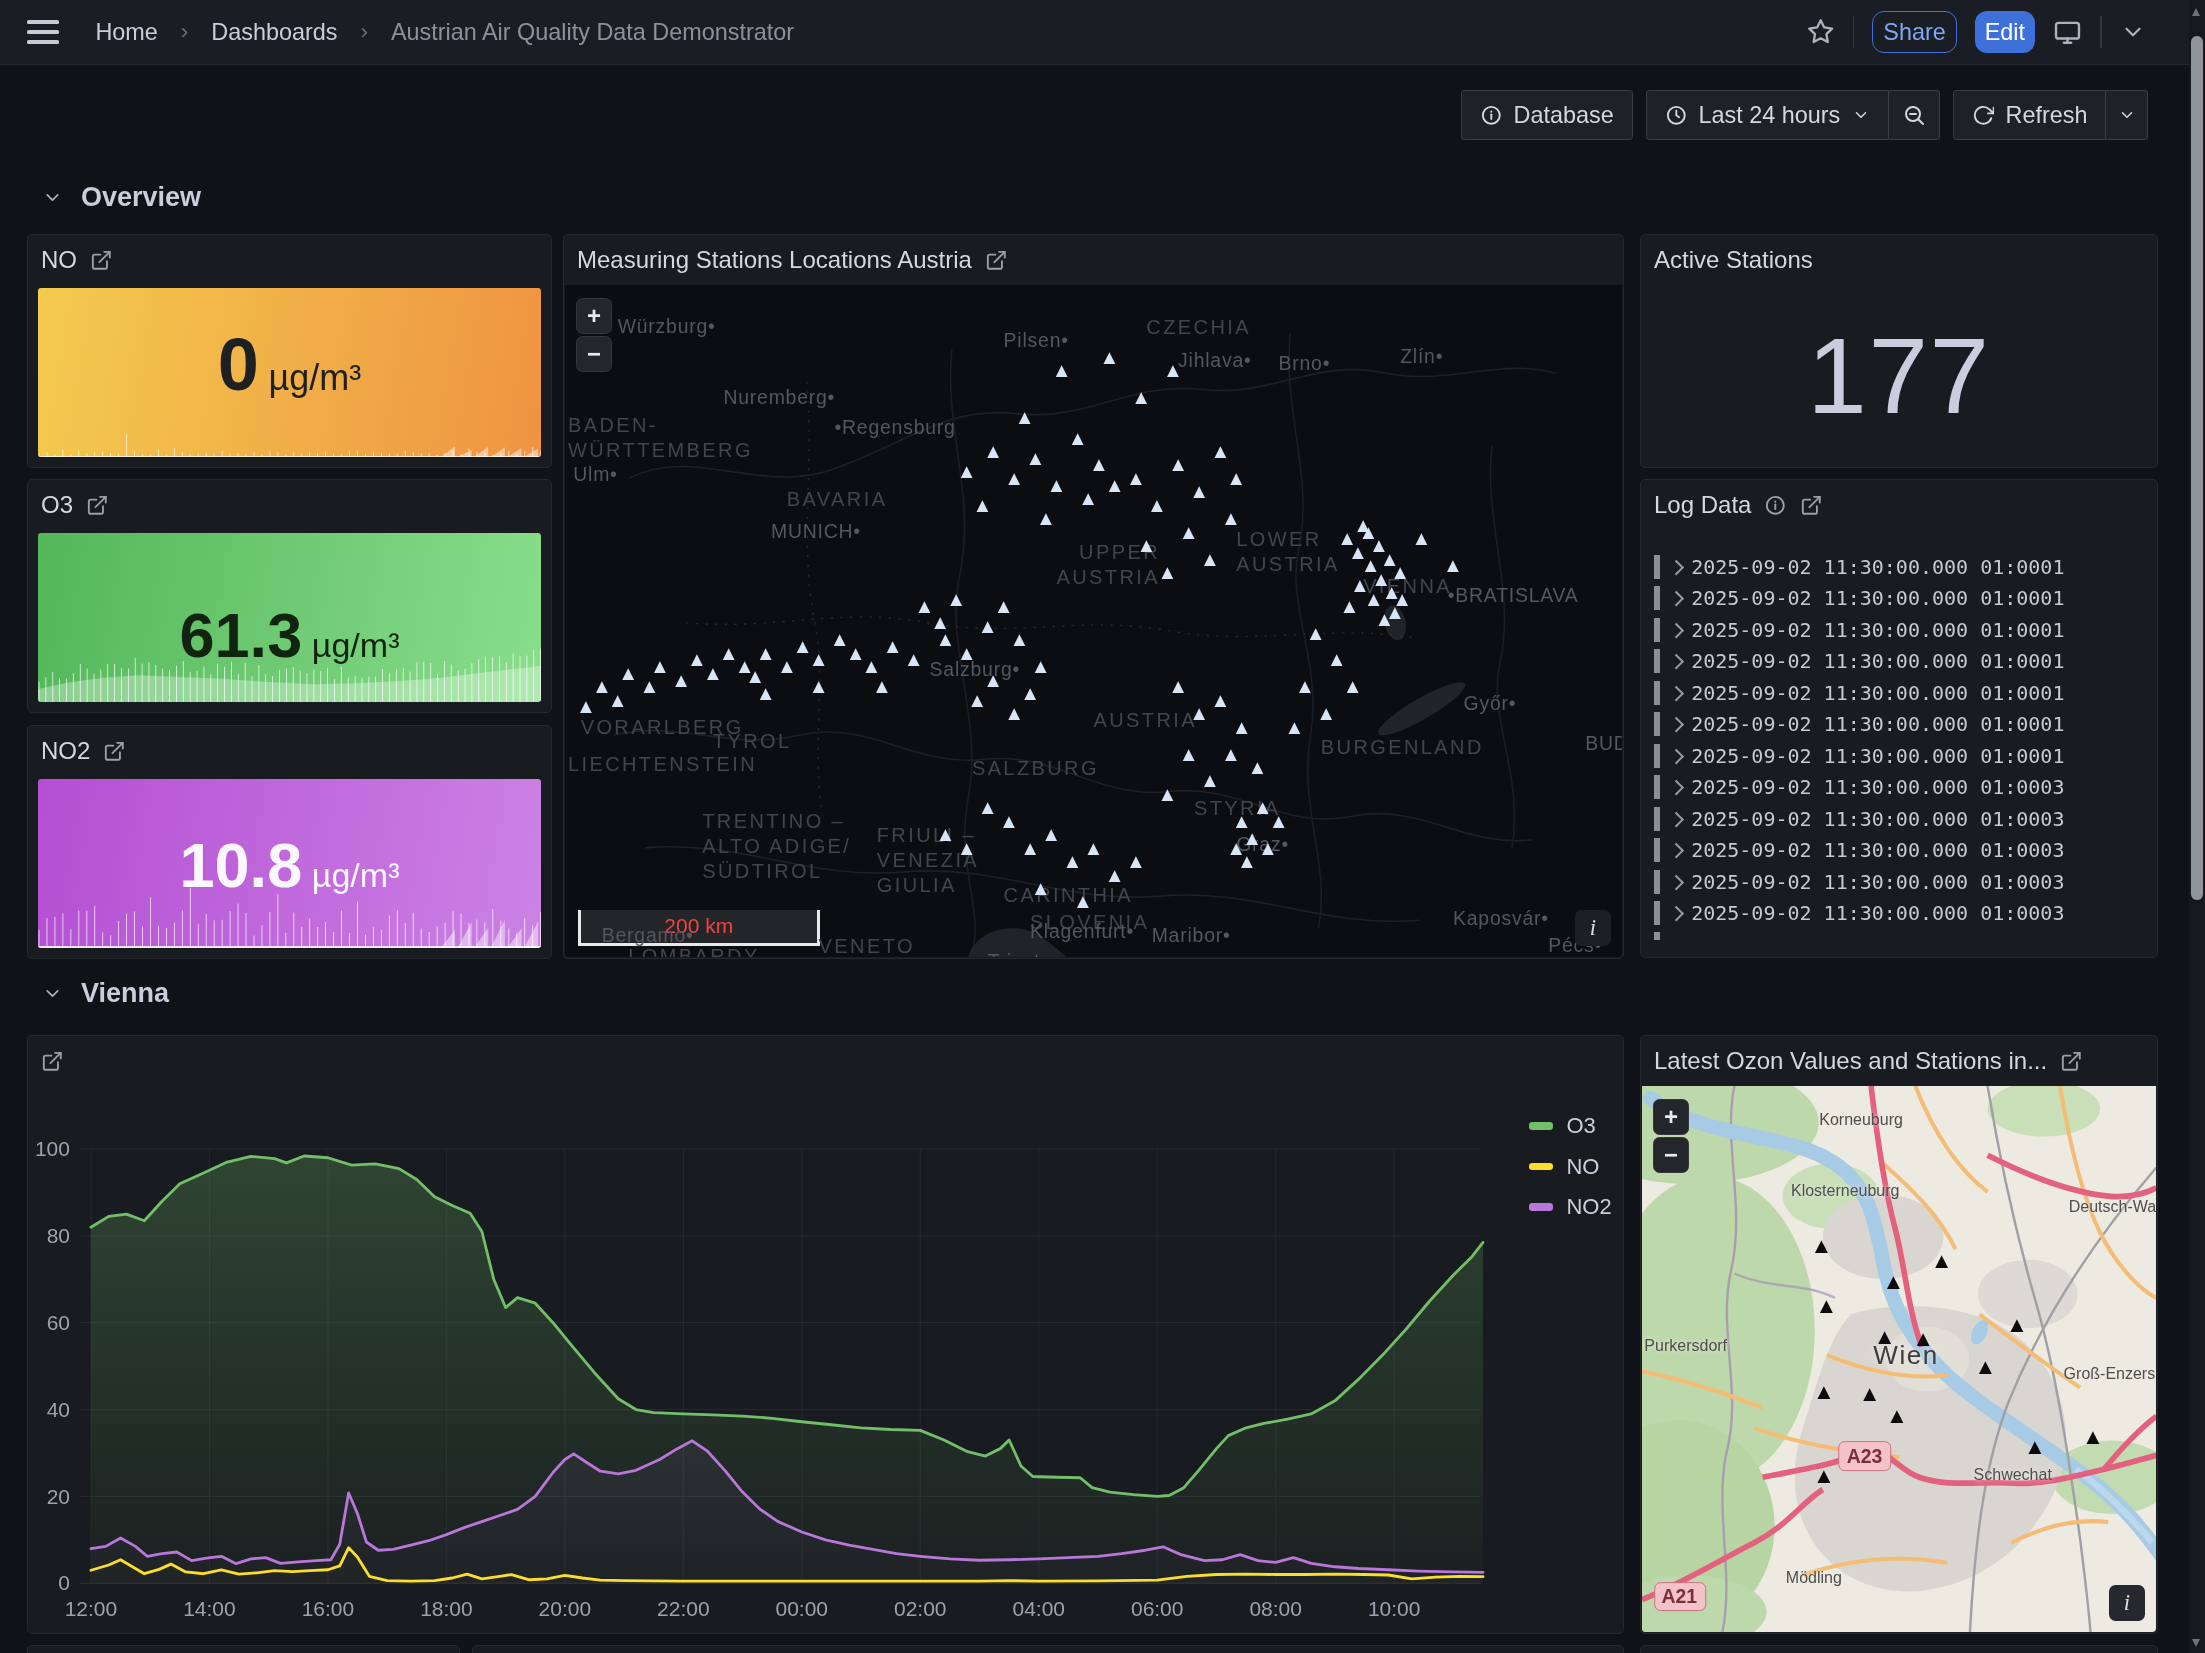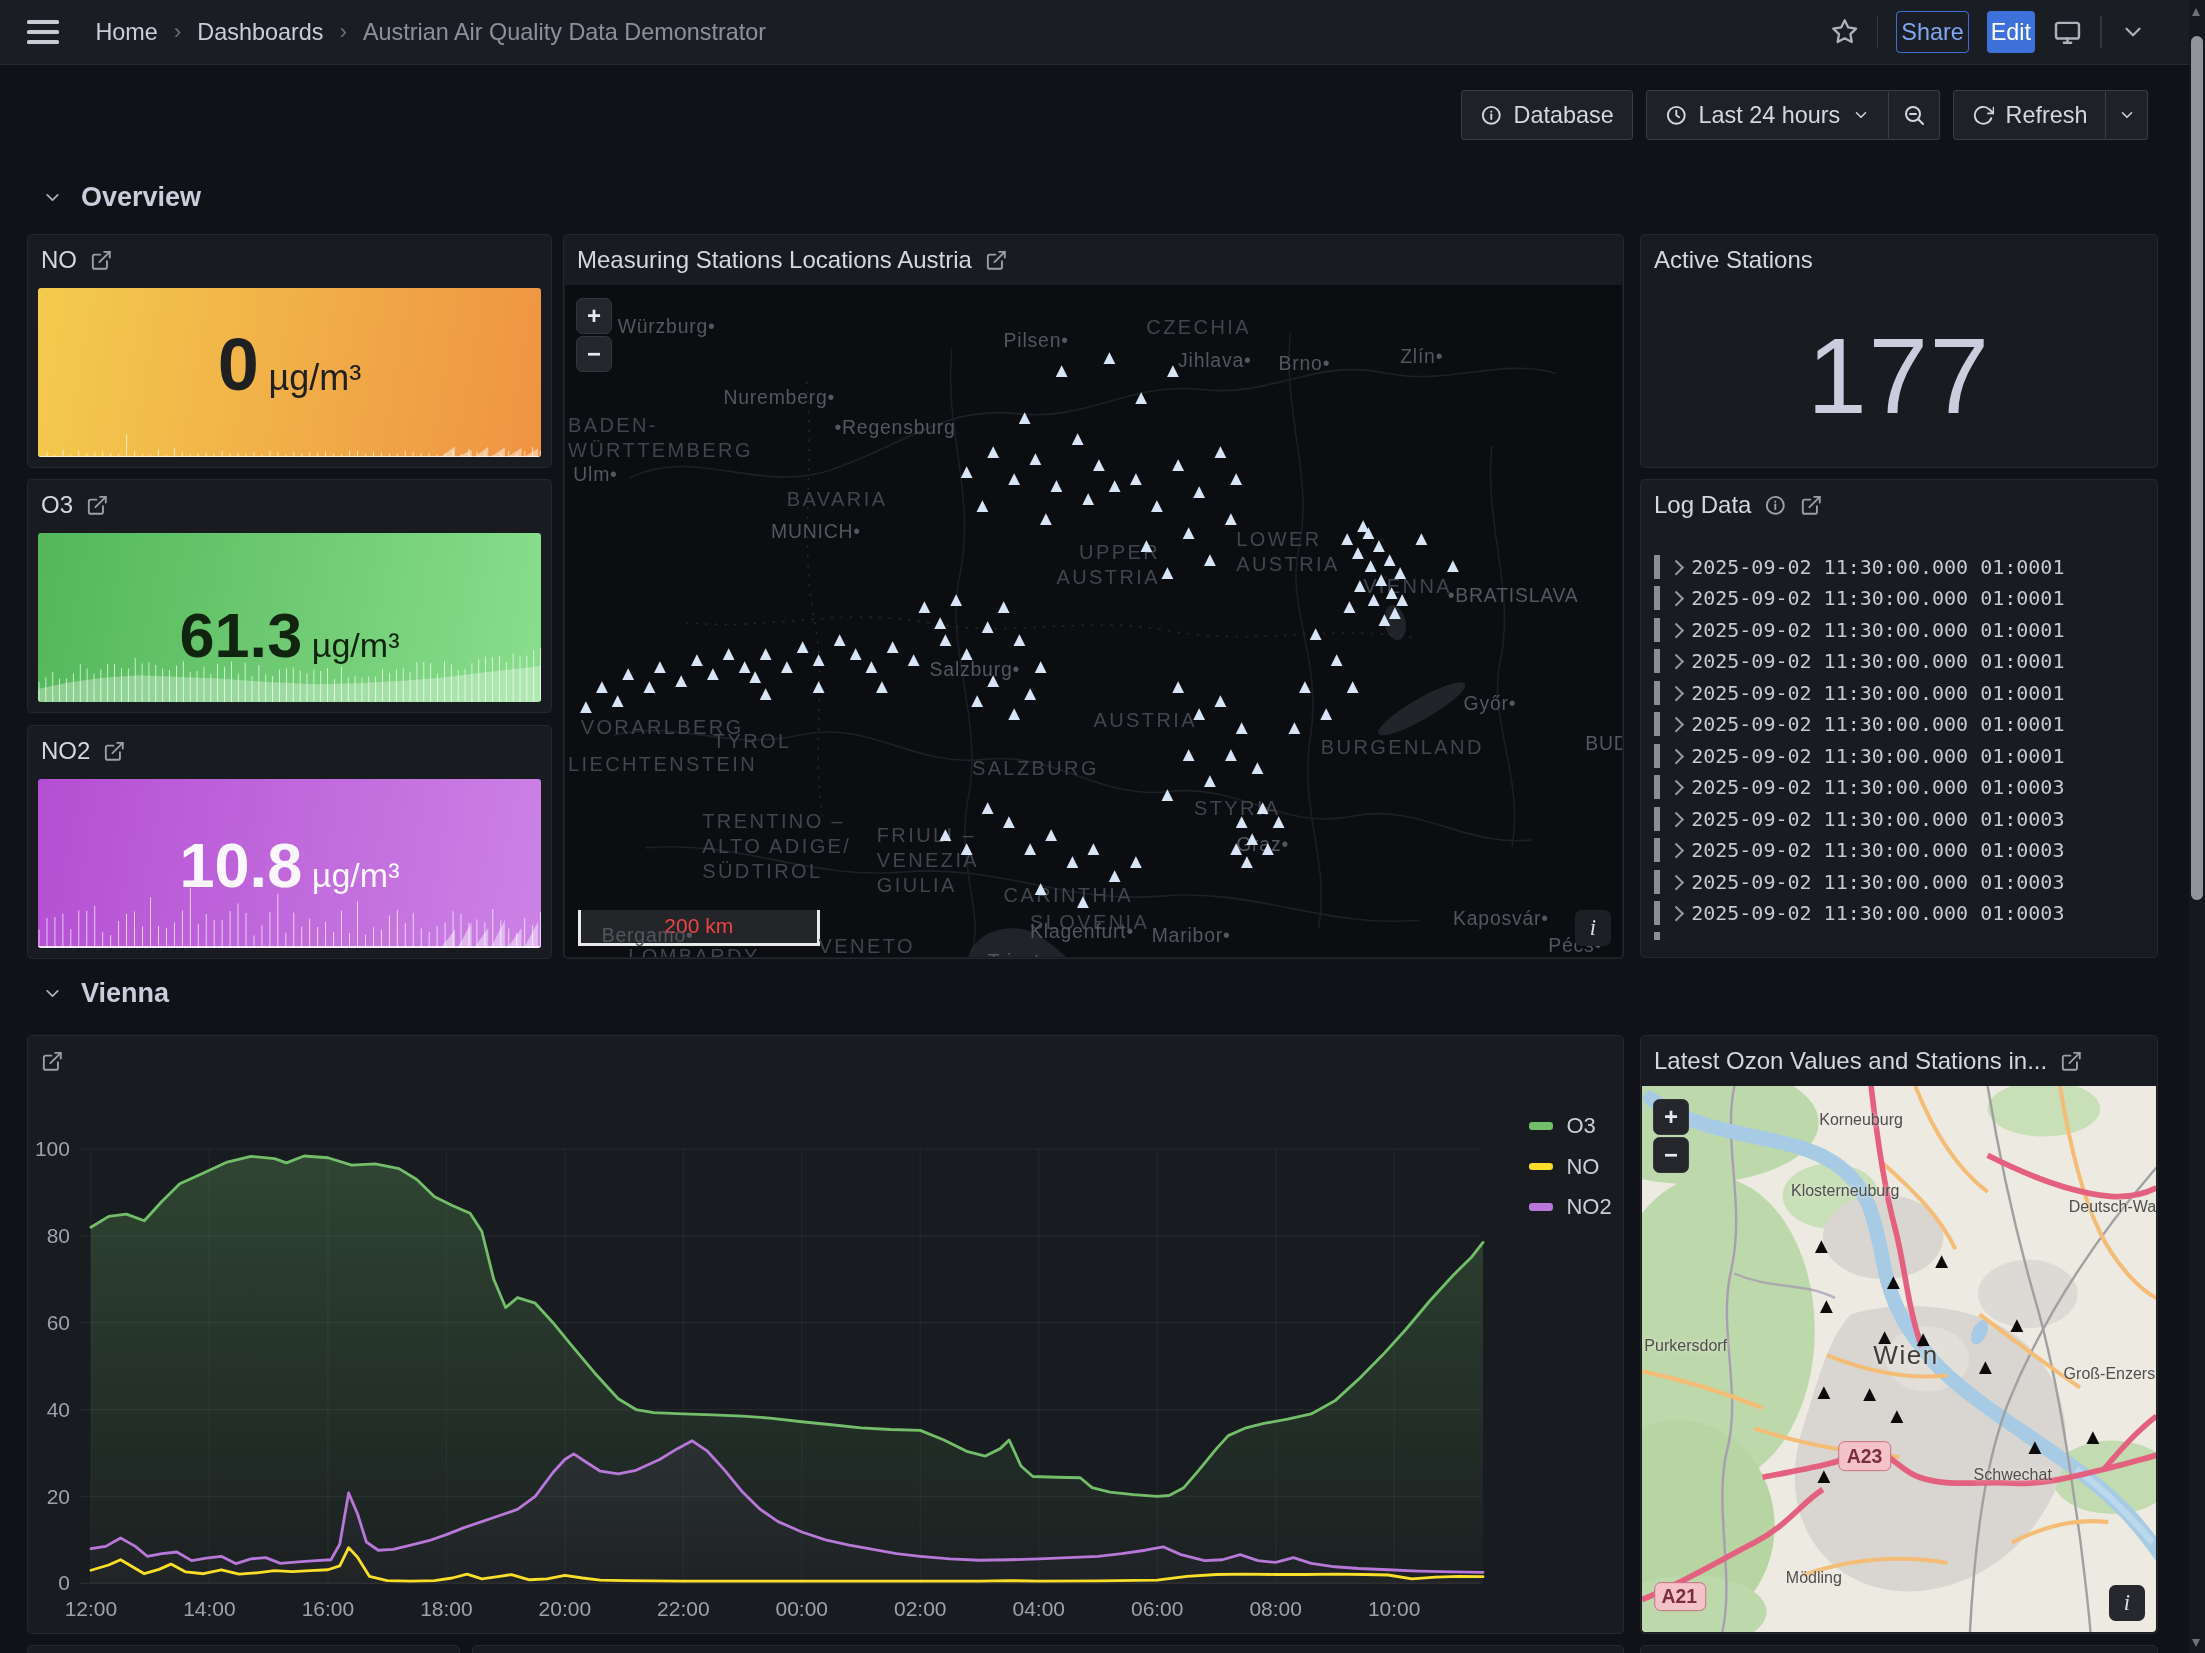--- a/index.html
+++ b/index.html
@@ -8,27 +8,27 @@
   }
   *{box-sizing:border-box;margin:0;padding:0}
   html,body{width:2205px;height:1653px;overflow:hidden}
   body{background:var(--bg);font-family:"Liberation Sans",sans-serif;color:var(--text)}
   .screen{position:relative;width:2205px;height:1653px;overflow:hidden}
 
   
   .nav{position:absolute;left:0;top:0;width:2205px;height:65px;background:#1A1D23;border-bottom:1.6px solid #26292F;display:flex;align-items:center;padding:0 27.4px;z-index:5}
   .burger{width:32px;height:24px;display:flex;flex-direction:column;justify-content:space-between;cursor:pointer}
   .burger span{height:4px;background:#C9CAD4;border-radius:1.6px}
-  .crumbs{display:flex;align-items:center;gap:16px;margin-left:36px;font-size:23.4px}
+  .crumbs{display:flex;align-items:center;gap:23px;margin-left:36px;font-size:23.4px}
   .crumb{color:var(--text)}
   .crumb.dim{color:var(--dim)}
   .csep{color:rgba(204,204,220,.45);font-size:22.6px}
   .nav-right{margin-left:auto;display:flex;align-items:center;gap:18px}
   .vdiv{width:1.6px;height:32px;background:rgba(204,204,220,.15)}
-  .btn{height:42px;display:inline-flex;align-items:center;justify-content:center;padding:0 4px;border-radius:4px;font-size:23.4px;cursor:pointer;white-space:nowrap}
+  .btn{height:42px;display:inline-flex;align-items:center;justify-content:center;padding:0 10px;border-radius:12px;font-size:23.4px;cursor:pointer;white-space:nowrap}
   .btn.outline-blue{border:1.6px solid var(--blue);color:#7FA7F3;background:transparent}
   .btn.fill-blue{background:var(--blue);color:#FFFFFF}
   .ic{stroke:currentColor;fill:none;stroke-width:2;stroke-linecap:round;stroke-linejoin:round}
 
   
   .toolbar{position:absolute;right:57px;top:90px;display:flex;align-items:center;gap:13px;z-index:4}
   .tbtn{height:50px;background:#1E2127;border:1.6px solid #3A3D44;border-radius:3.2px;display:inline-flex;align-items:center;gap:11.3px;padding:0 18px;font-size:23.4px;color:#D5D6DF;cursor:pointer}
   .tgroup{display:inline-flex;align-items:stretch}
   .tgroup .tbtn{border-radius:0}
   .tgroup .tbtn:first-child{border-radius:3.2px 0 0 3.2px}

